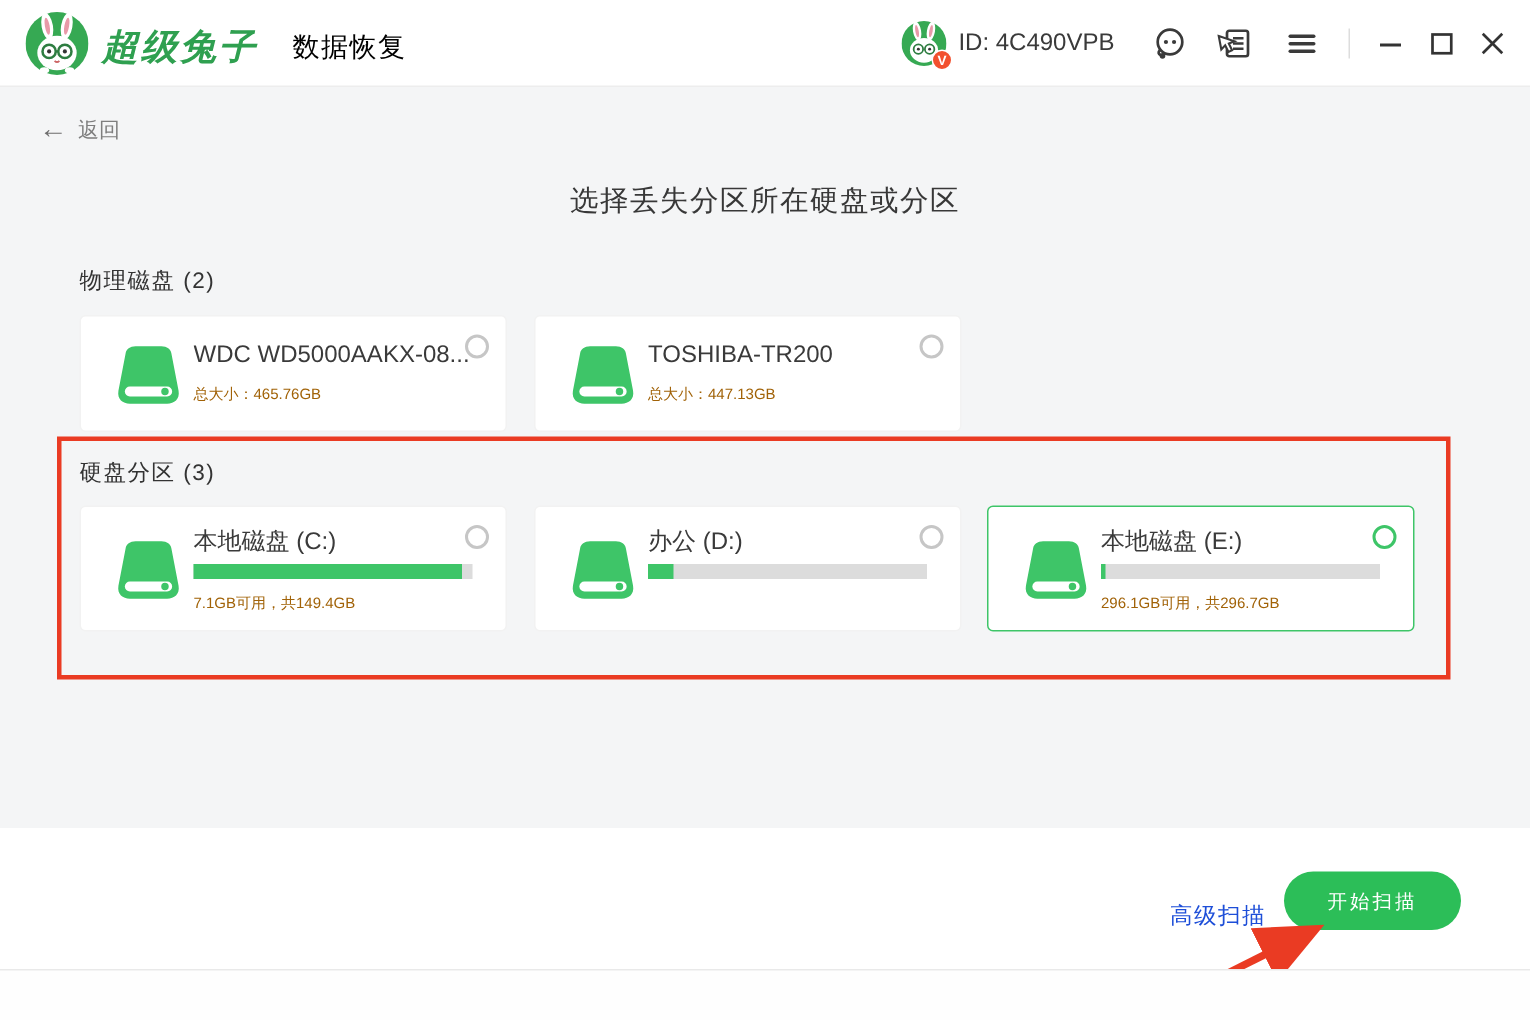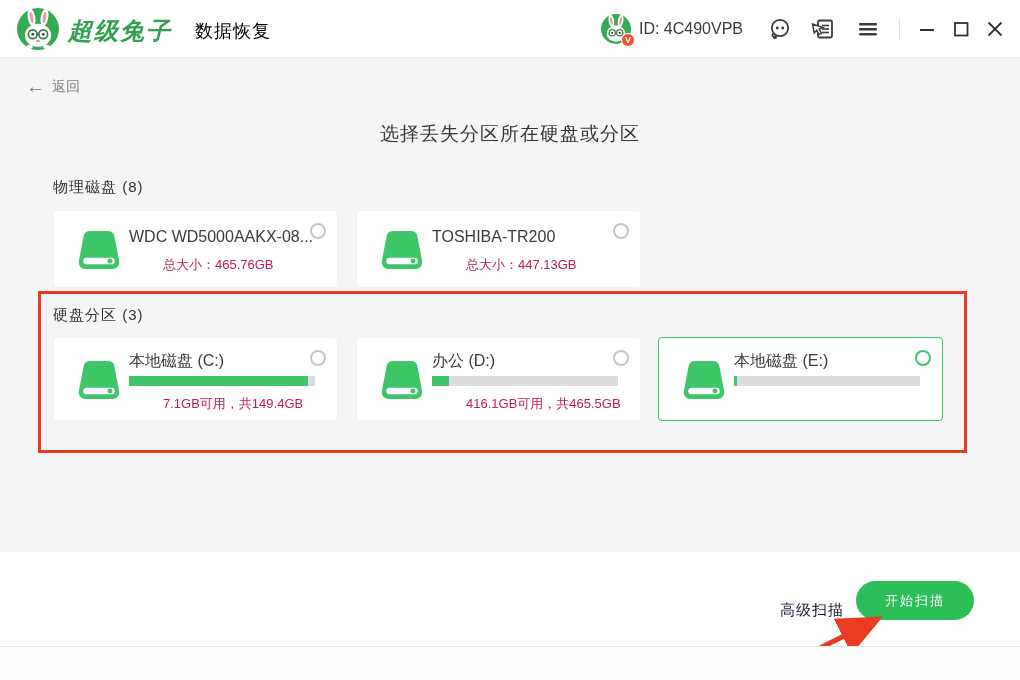--- a/index.html
+++ b/index.html
@@ -51,35 +51,35 @@
   .row1 .card { top:210px; height:78px; }
   .row2 .card { top:337px; height:84px; }
   .card.c0 { left:53px; } .card.c1 { left:356px; } .card.c2 { left:658px; }
   .card.selected { border:1px solid var(--disk-green);padding-left:29px; }
 
   .disk-icon { position:absolute; left:22px; width:46px; height:42px; }
   .row1 .disk-icon { top:18px; } .row2 .disk-icon { top:21px; }
   .card-title { position:absolute; left:75px; font-size:16px; color:#3a3a3a; white-space:nowrap;
     max-width:185px; overflow:hidden; }
   .row1 .card-title { top:17px; } .row2 .card-title { top:13px; }
-  .card-sub { position:absolute; left:75px; font-size:13px; color:#be185d; white-space:nowrap;margin-left:34px; }
+  .card-sub { position:absolute; left:75px; font-size:10px; color:#a16207; white-space:nowrap; }
   .row1 .card-sub { top:45px; } .row2 .card-sub { top:57px; }
   .bar { position:absolute; left:75px; top:38px; width:186px; height:10px; background:#dcdcdc; }
   .bar-fill { height:100%; background:var(--disk-green); width:0; }
   .radio { position:absolute; right:11px; top:12px; width:16px; height:16px;
     border:2px solid #c6c6c6; border-radius:50%; background:transparent; }
   .card.selected .radio { border-color:var(--disk-green); }
 
   
   .red-rect { position:absolute; left:38px; top:291px; width:929px; height:162px;
     border:3px solid var(--annot-red); pointer-events:none; }
   .red-arrow { position:absolute; left:788px; top:606px; pointer-events:none; }
 
   
-  .advanced { position:absolute; left:780px; top:601px; font-size:15px; color:#0f172a;
+  .advanced { position:absolute; left:780px; top:601px; font-size:15px; color:#1d4ed8;
     letter-spacing:1px; cursor:pointer; }
   .start-btn { position:absolute; left:856px; top:581px; width:118px; height:39px;
     background:var(--btn-green); border:none; border-radius:20px; color:#fff;
     font-size:13px; letter-spacing:2px; cursor:pointer;
     font-family:"Liberation Sans","DejaVu Sans",sans-serif; }
 
   
   .footer { position:absolute; left:0; top:646px; width:1020px; height:34px;
     background:#fefefe; border-top:1px solid #e9e9e9; }
 </style>
@@ -166,21 +166,21 @@
       </svg>
     </div>
   </div>
 
   <div class="back">
     <span class="arrow">←</span>
     <span>返回</span>
   </div>
   <div class="page-title">选择丢失分区所在硬盘或分区</div>
 
-  <div class="section-label label-phys">物理磁盘 (8)</div>
+  <div class="section-label label-phys">物理磁盘 (2)</div>
   <div class="row1">
     <div class="card c0">
       <svg class="disk-icon" viewBox="0 0 48 44">
         <path d="M15 2 h18 c4 0 6.5 2 7 5 l5 26 c1 6 -3 9 -8 9 H11 c-5 0 -9 -3 -8 -9 l5 -26 c0.5 -3 3 -5 7 -5 z" fill="var(--disk-green)"></path>
         <rect x="7.5" y="30" width="33" height="7" rx="3.5" fill="#fff"></rect>
         <circle cx="35.5" cy="33.5" r="2.6" fill="var(--disk-green)"></circle>
       </svg>
       <div class="card-title">WDC WD5000AAKX-08...</div>
       <div class="card-sub">总大小：465.76GB</div>
       <div class="radio"></div>
@@ -217,33 +217,33 @@
     <div class="card c1">
       <svg class="disk-icon" viewBox="0 0 48 44">
         <path d="M15 2 h18 c4 0 6.5 2 7 5 l5 26 c1 6 -3 9 -8 9 H11 c-5 0 -9 -3 -8 -9 l5 -26 c0.5 -3 3 -5 7 -5 z" fill="var(--disk-green)"></path>
         <rect x="7.5" y="30" width="33" height="7" rx="3.5" fill="#fff"></rect>
         <circle cx="35.5" cy="33.5" r="2.6" fill="var(--disk-green)"></circle>
       </svg>
       <div class="card-title">办公 (D:)</div>
       <div class="bar">
           <div class="bar-fill" style="width: 9%;"></div>
         </div>
-      <div class="card-sub">416.1GB可用，共465.5GB</div>
       <div class="radio"></div>
     </div>
     <div class="card c2 selected">
       <svg class="disk-icon" viewBox="0 0 48 44">
         <path d="M15 2 h18 c4 0 6.5 2 7 5 l5 26 c1 6 -3 9 -8 9 H11 c-5 0 -9 -3 -8 -9 l5 -26 c0.5 -3 3 -5 7 -5 z" fill="var(--disk-green)"></path>
         <rect x="7.5" y="30" width="33" height="7" rx="3.5" fill="#fff"></rect>
         <circle cx="35.5" cy="33.5" r="2.6" fill="var(--disk-green)"></circle>
       </svg>
       <div class="card-title">本地磁盘 (E:)</div>
       <div class="bar">
           <div class="bar-fill" style="width: 1.5%;"></div>
         </div>
+      <div class="card-sub">296.1GB可用，共296.7GB</div>
       <div class="radio"></div>
     </div>
   </div>
 
   <span class="advanced">高级扫描</span>
   <button class="start-btn">开始扫描</button>
 
   <svg class="red-arrow" width="110" height="60" viewBox="0 0 110 60">
     <defs>
       <marker id="ah" markerWidth="9" markerHeight="8" refX="7" refY="4" orient="auto">

